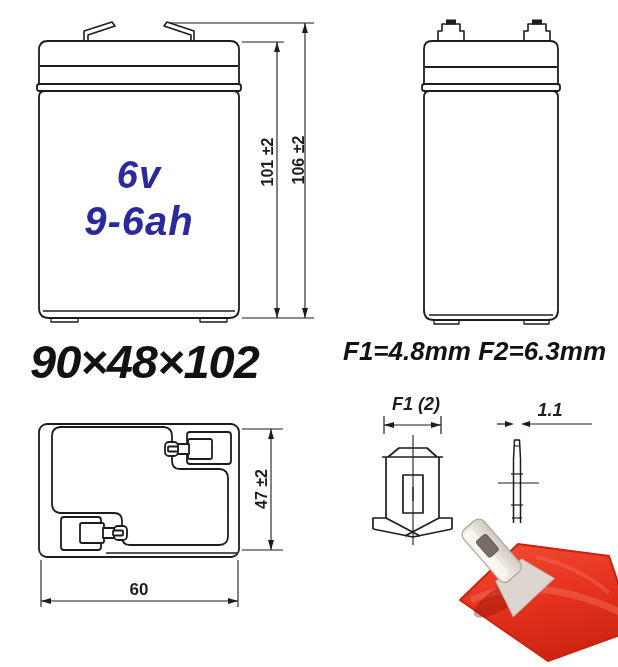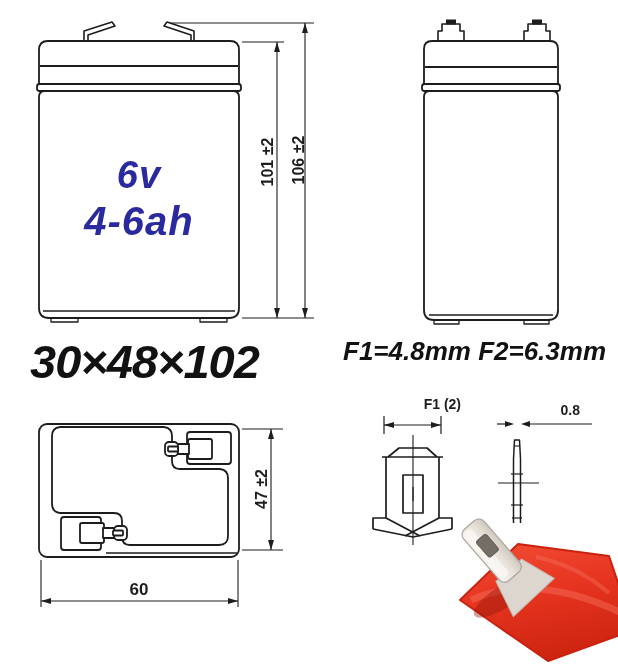--- a/index.html
+++ b/index.html
@@ -7,21 +7,21 @@
     position:relative;width:618px;height:667px;background:#ffffff;
     font-family:"Liberation Sans","DejaVu Sans",sans-serif;overflow:hidden;margin-left:26px;
   }
   .abs{position:absolute;}
   svg{display:block;}
   .dim{
     position:absolute;color:#1d1d1f;font-weight:700;font-size:16px;
     text-align:center;white-space:nowrap;line-height:18px;
   }
   .dim.rot{transform:rotate(-90deg);}
-  .dim.ital{font-size:14px;text-align:right;}
+  .dim.ital{font-style:italic;font-size:18px;}
   .capacity{
     position:absolute;left:10px;top:153px;width:206px;text-align:center;
     color:#2a2a9e;font-weight:700;font-style:italic;
   }
   .capacity .l1{font-size:38px;line-height:44px;letter-spacing:1px;}
   .capacity .l2{font-size:40px;line-height:48px;letter-spacing:1px;}
   .size-text{
     position:absolute;left:4px;top:334px;color:#121214;
     font-weight:700;font-style:italic;font-size:47px;letter-spacing:-1px;
     white-space:nowrap;
@@ -63,21 +63,21 @@
     <g fill="#1d1d1f" stroke="none">
       <polygon points="251,42 248,52 254,52"></polygon>
       <polygon points="251,318 248,308 254,308"></polygon>
       <polygon points="279,23 276,33 282,33"></polygon>
       <polygon points="279,318 276,308 282,308"></polygon>
     </g>
   </svg>
 
   <div class="capacity">
     <div class="l1">6v</div>
-    <div class="l2">4-6ah</div>
+    <div class="l2">9-6ah</div>
   </div>
 
   <div class="dim rot" style="left:202px;top:153px;width:80px;">101 ±2</div>
   <div class="dim rot" style="left:233px;top:151px;width:80px;">106 ±2</div>
 
   <svg class="abs" style="left:380px;top:0" width="165" height="340" viewBox="0 0 165 340">
     <g stroke="#1d1d1f" stroke-width="1.8" fill="none" stroke-linejoin="round">
       <path d="M18,49 Q18,41 26,41 H144 Q152,41 152,49 V84 H18 Z"></path>
       <path d="M19,67 H151" stroke-width="2.2"></path>
       <rect x="16" y="84" width="138" height="7" rx="2.5"></rect>
@@ -88,21 +88,21 @@
 
       <path d="M32,41 V31 H36 V24 H54 V31 H58 V41" stroke-width="1.6"></path>
       <path d="M118,41 V31 H122 V24 H140 V31 H144 V41" stroke-width="1.6"></path>
     </g>
     <g fill="#1d1d1f" stroke="none">
       <rect x="40" y="19.5" width="10" height="5"></rect>
       <rect x="126" y="19.5" width="10" height="5"></rect>
     </g>
   </svg>
 
-  <div class="size-text">30×48×102</div>
+  <div class="size-text">90×48×102</div>
   <div class="fspec-text">F1=4.8mm F2=6.3mm</div>
 
   <svg class="abs" style="left:0;top:415px" width="300" height="200" viewBox="0 0 300 200">
     <g stroke="#1d1d1f" stroke-width="1.8" fill="none" stroke-linejoin="round">
       <rect x="13" y="9" width="200" height="133" rx="8"></rect>
 
       <path d="M34,12 H138 Q146,13 146,21 V46 Q146,54 154,54 H194 Q202,55 202,63 V121 Q202,130 193,130 H104 Q96,130 96,122 V106 Q96,98 88,98 H34 Q26,97 26,89 V21 Q26,13 34,12 Z"></path>
       <path d="M80,138 H211" stroke-width="1.3"></path>
 
       <rect x="161" y="17" width="44" height="32" rx="3"></rect>
@@ -179,21 +179,21 @@
       <path d="M25,84 H37" stroke-width="1.2"></path>
       <path d="M12,93 H53" stroke-width="1.2"></path>
       <path d="M25,115 H37" stroke-width="1.2"></path>
       <path d="M26,128 H36" stroke-width="1.2"></path>
     </g>
     <g fill="#1d1d1f" stroke="none">
       <polygon points="28,34 19,31 19,37"></polygon>
       <polygon points="35,34 44,31 44,37"></polygon>
     </g>
   </svg>
-  <div class="dim ital" style="left:494px;top:401px;width:60px;">0.8</div>
+  <div class="dim ital" style="left:494px;top:401px;width:60px;">1.1</div>
 
   <svg class="abs" style="left:415px;top:495px" width="203" height="172" viewBox="0 0 203 172">
     <defs>
       <linearGradient id="redGrad" x1="0.2" y1="0" x2="0.5" y2="1">
         <stop offset="0" stop-color="#f14a33"></stop>
         <stop offset="0.45" stop-color="#e63420"></stop>
         <stop offset="1" stop-color="#cc2410"></stop>
       </linearGradient>
       <linearGradient id="tabGrad" x1="0" y1="0" x2="1" y2="0">
         <stop offset="0" stop-color="#f6f3ee"></stop>

